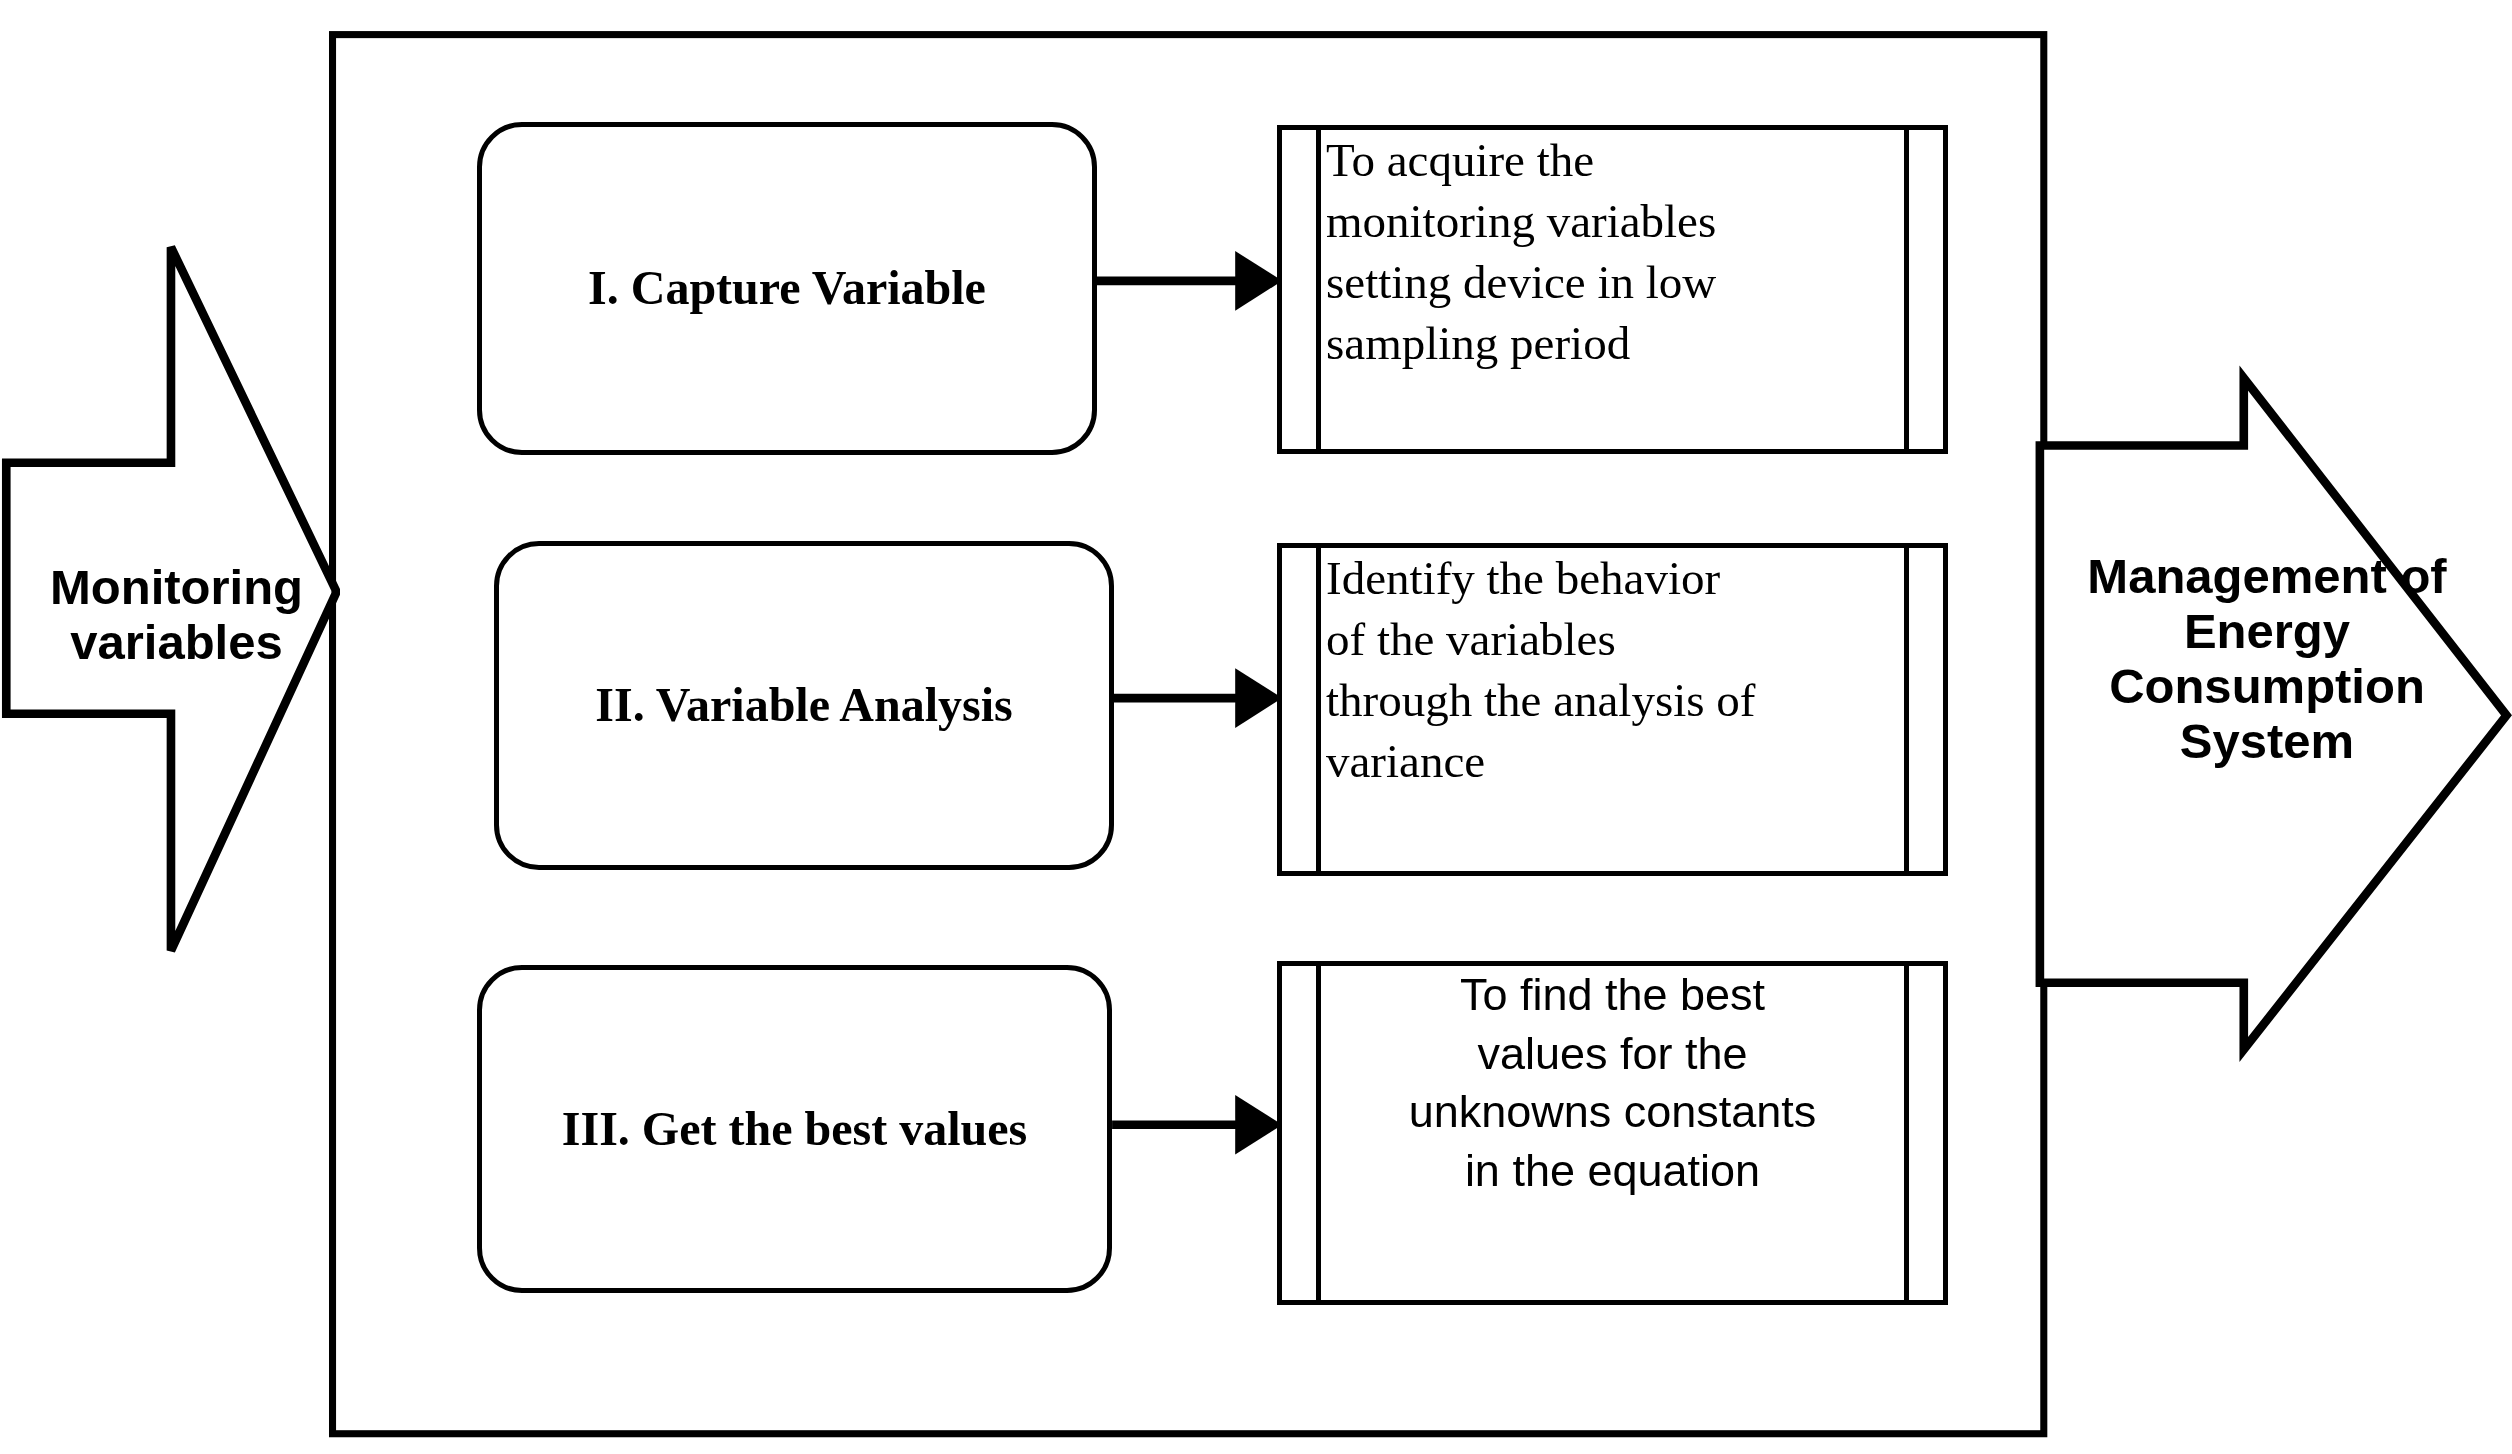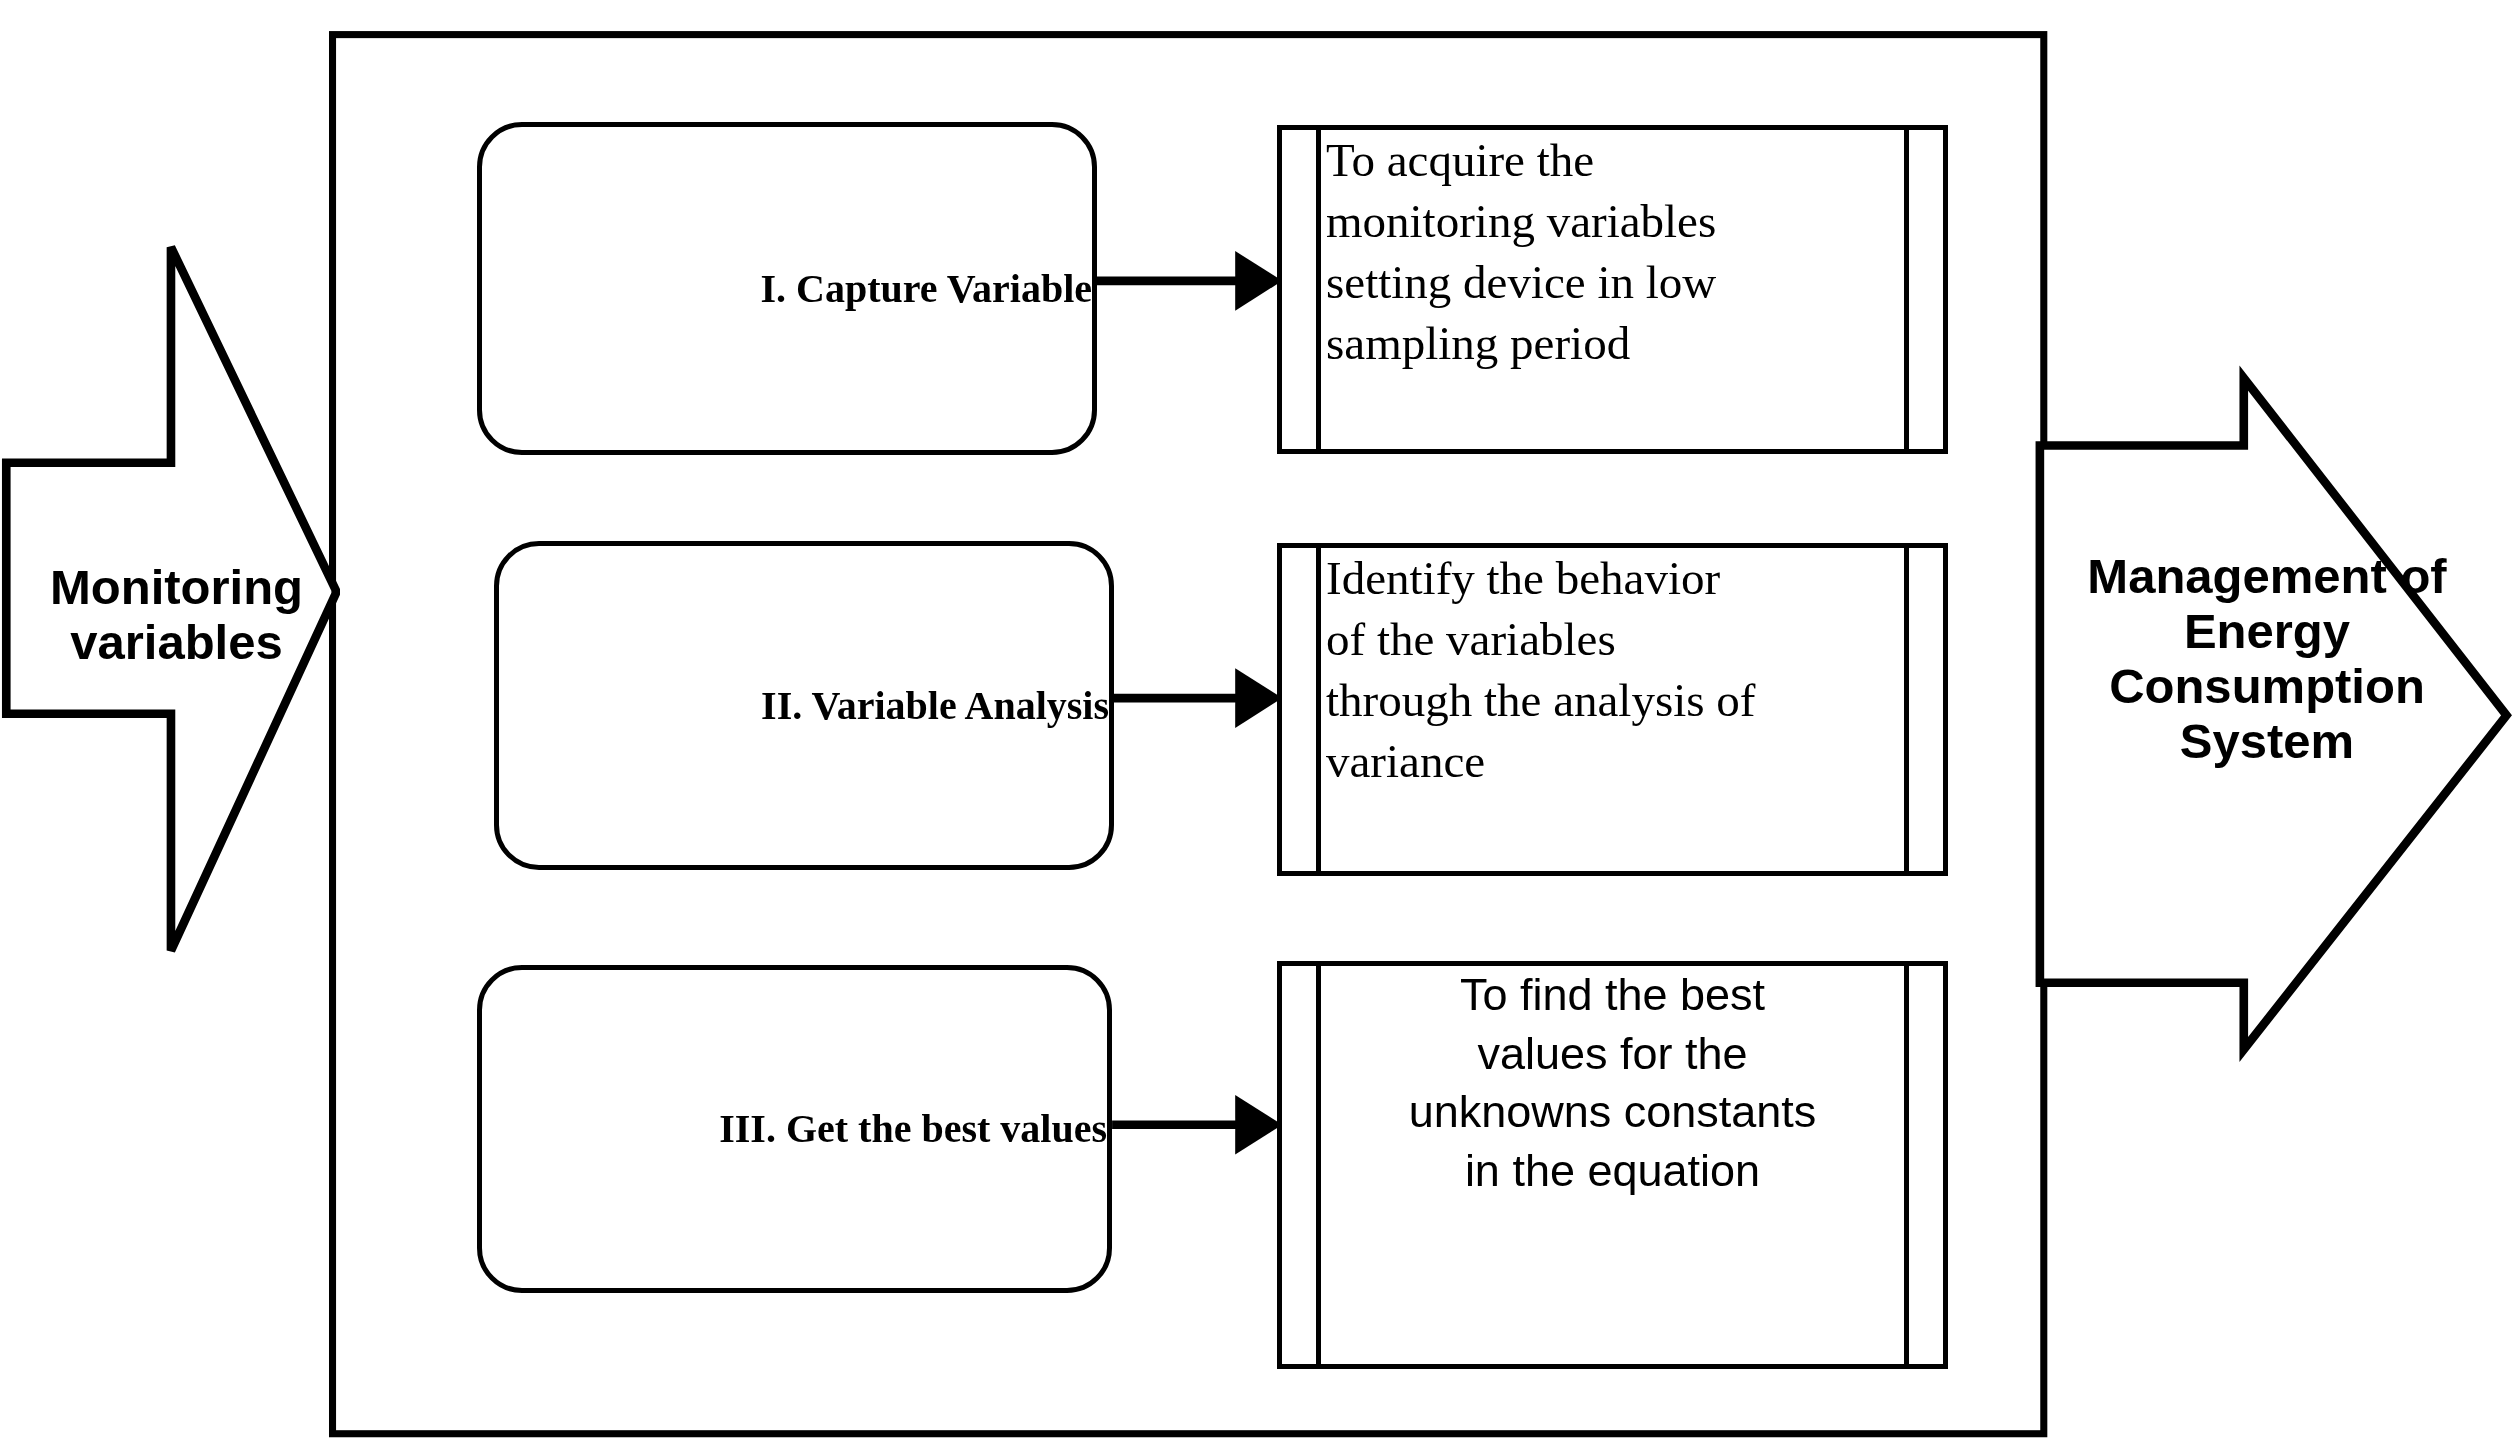--- a/index.html
+++ b/index.html
@@ -19,23 +19,23 @@
     font-family:"Liberation Sans", sans-serif;
     font-weight:bold;
     font-size:49px;
     line-height:1.12;
     text-align:center;
     color:#000;
   }
   .stage-label{
     font-family:"Liberation Serif", serif;
     font-weight:bold;
-    font-size:40px;
+    font-size:48px;
     line-height:1.1;
-    text-align:right;
+    text-align:center;
     width:100%;
   }
   .desc-serif{
     font-family:"Liberation Serif", serif;
     font-weight:normal;
     font-size:47px;
     line-height:1.30;
     text-align:left;
   }
   .desc-sans{
@@ -159,21 +159,21 @@
         <div>through the analysis of</div>
         <div>variance</div>
       </div>
     </div>
   </div>
 
   <div class="proc-box" style="left:477px;top:965px;width:635px;height:328px;">
     <div class="stage-label">III. Get the best values</div>
   </div>
 
-  <div class="pre-box" style="left:1277px;top:961px;width:671px;height:408px;">
+  <div class="pre-box" style="left:1277px;top:961px;width:671px;height:344px;">
     <span class="bar left"></span>
     <span class="bar right"></span>
     <div class="inner">
       <div class="desc-sans">
         <div>To find the best</div>
         <div>values for the</div>
         <div>unknowns constants</div>
         <div>in the equation</div>
       </div>
     </div>

